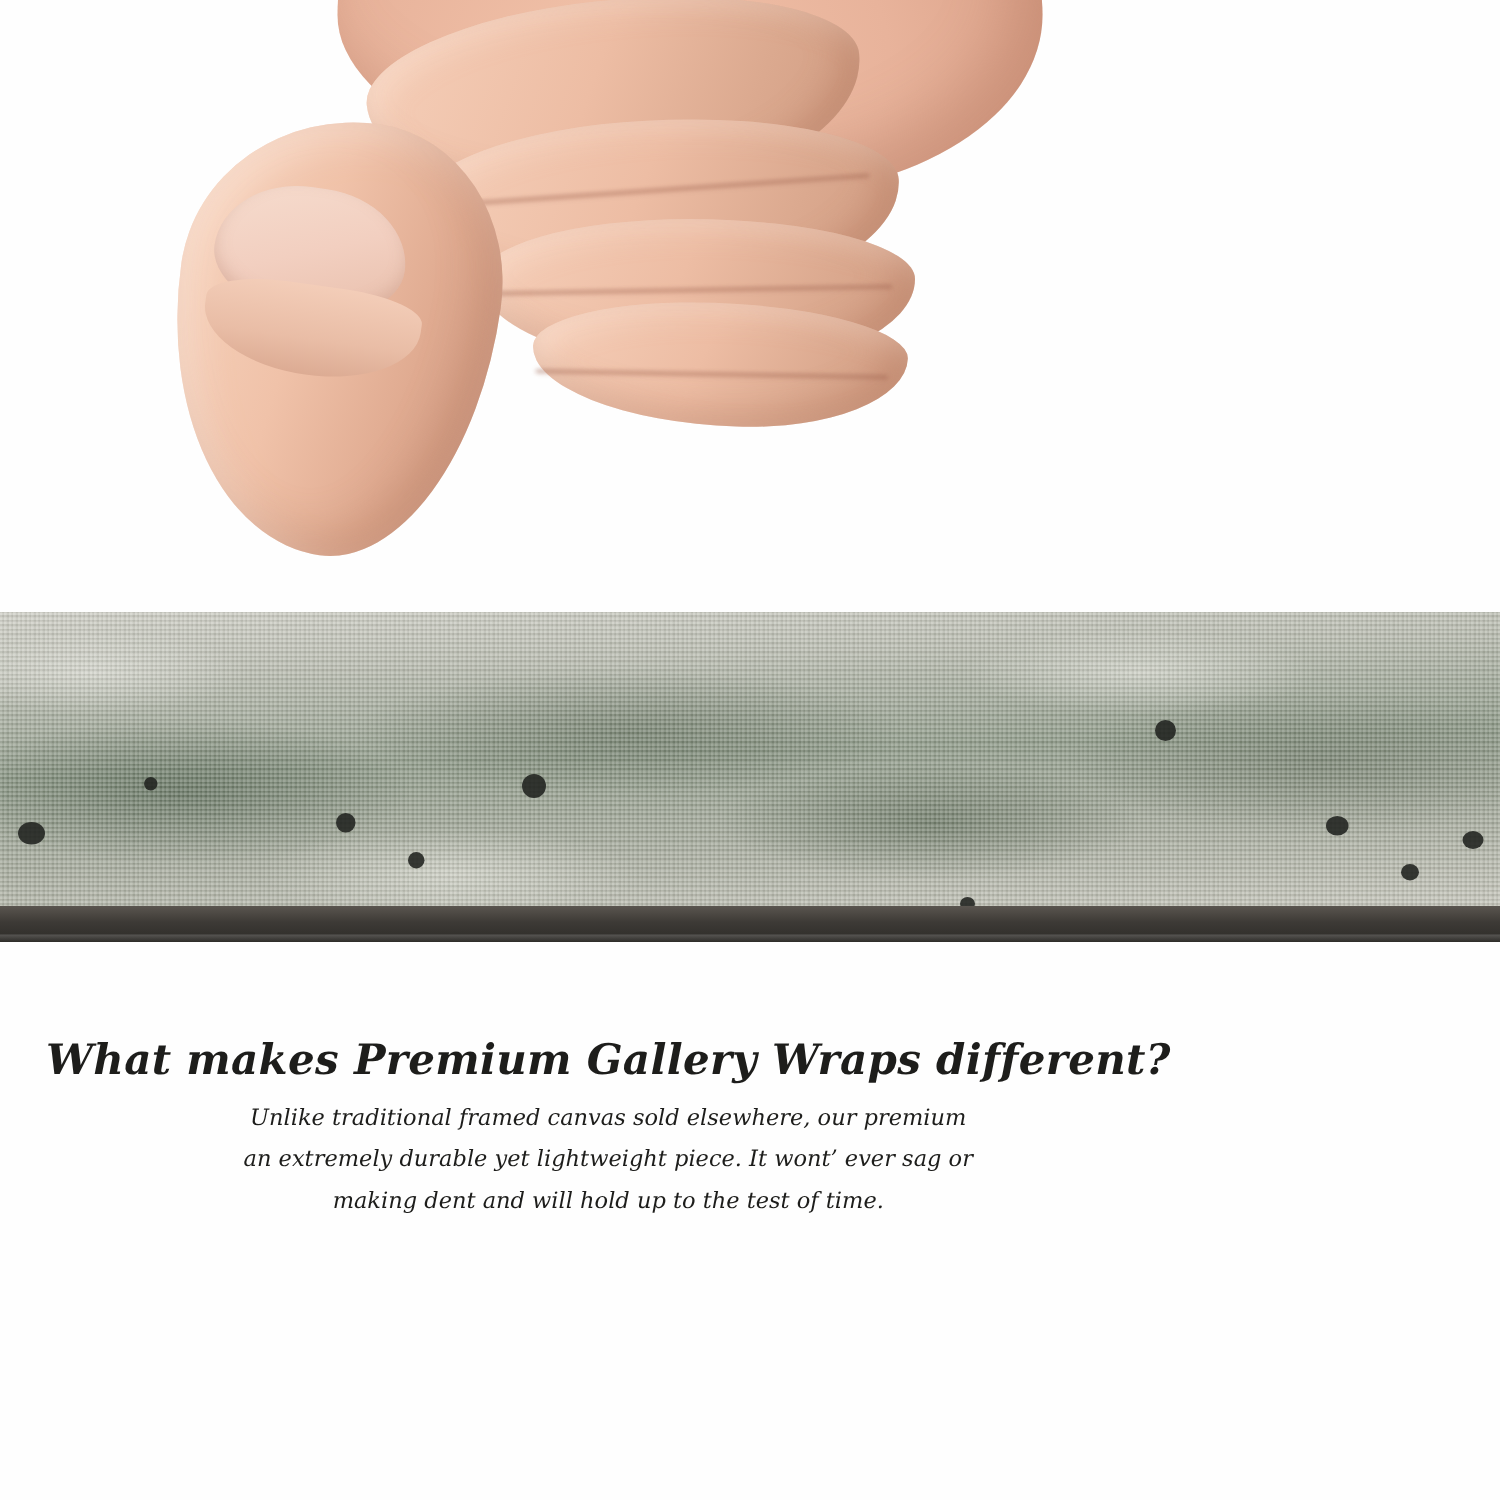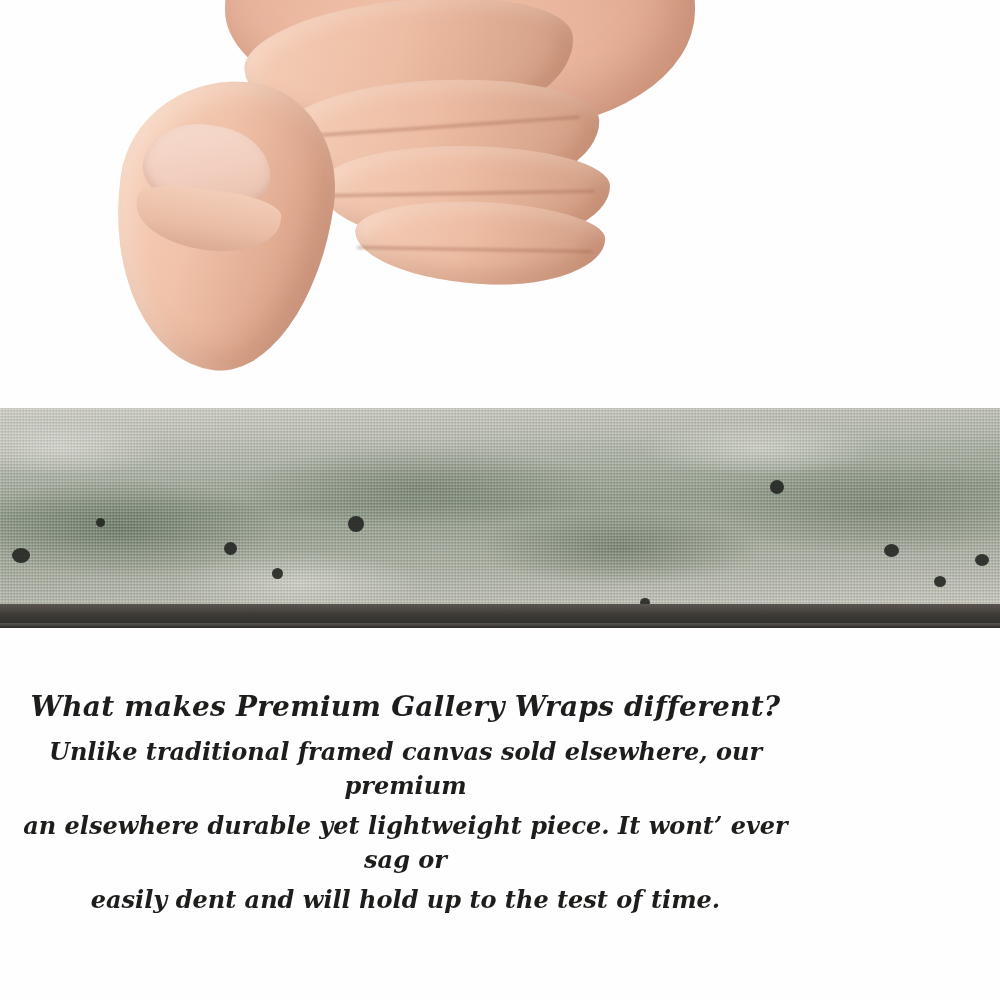--- a/index.html
+++ b/index.html
@@ -177,23 +177,23 @@
     font-style: italic;
   }
   .caption-heading {
     font-size: 28px;
     font-weight: 700;
     letter-spacing: 0.2px;
     margin-bottom: 12px;
   }
   .caption-body p {
     margin: 0 0 6px 0;
-    font-size: 24px;
+    font-size: 15px;
     line-height: 1.42;
-    font-weight: 700;
+    font-weight: 400;
   }
   .caption-last {
     margin-top: 10px !important;
   }
 </style>
 </head>
 <body>
 
 <div class="product-figure">
 
@@ -226,18 +226,18 @@
     <div class="speck" style="left:934px; top:168px; width:12px; height:11px;"></div>
     <div class="speck" style="left:975px; top:146px; width:14px; height:12px;"></div>
     <div class="speck" style="left:640px; top:190px; width:10px; height:9px;"></div>
   </div>
   <div class="canvas-edge-dark"></div>
 
   <div class="caption">
     <div class="caption-heading">What makes Premium Gallery Wraps different?</div>
     <div class="caption-body">
       <p>Unlike traditional framed canvas sold elsewhere, our premium</p>
-      <p>an elsewhere durable yet lightweight piece. It wont’ ever sag or</p>
-      <p>easily dent and will hold up to the test of time.</p>
+      <p>an extremely durable yet lightweight piece. It wont’ ever sag or</p>
+      <p>making dent and will hold up to the test of time.</p>
     </div>
   </div>
 
 </div>
 
 </body></html>

